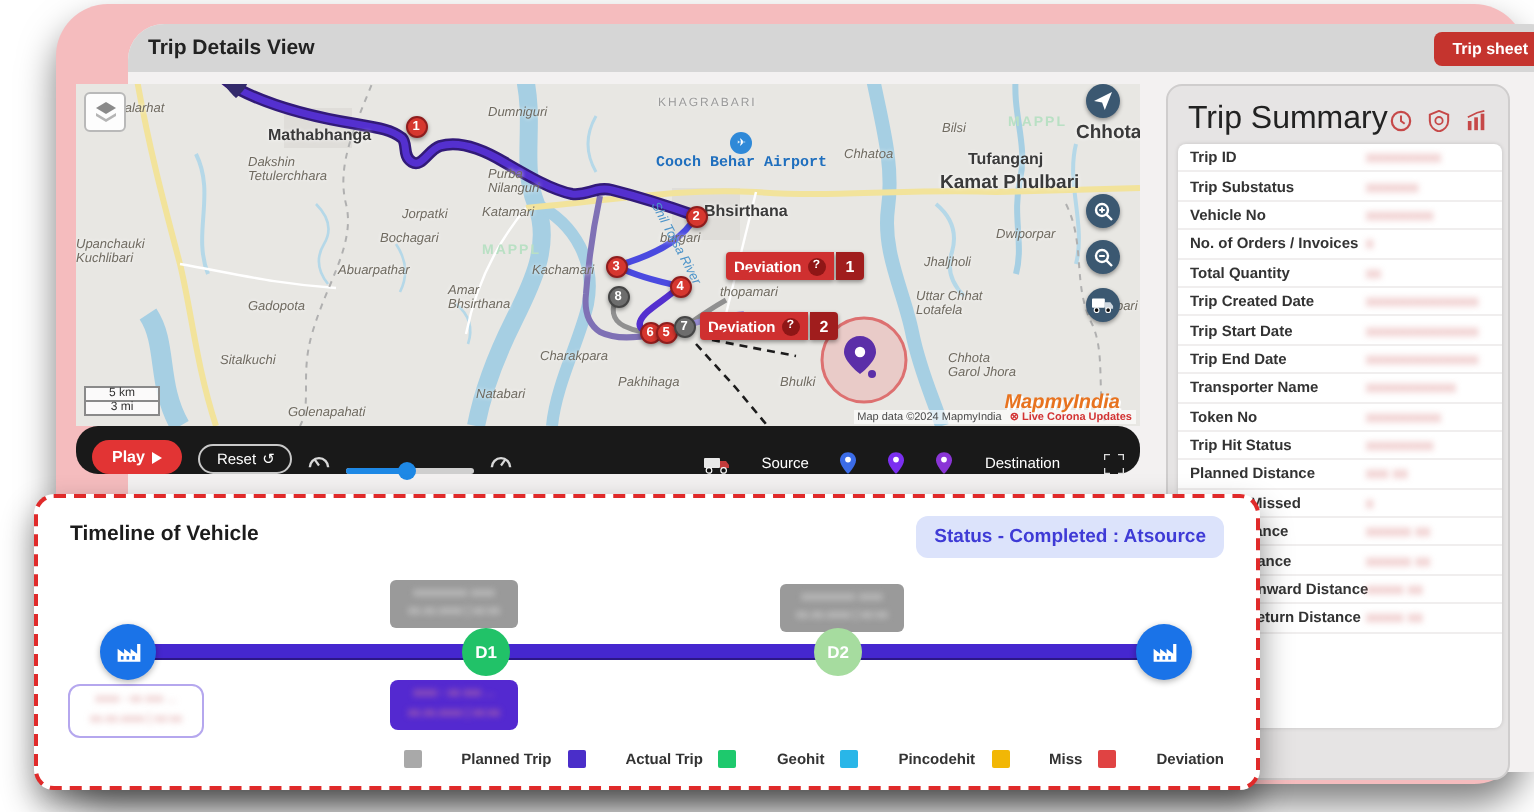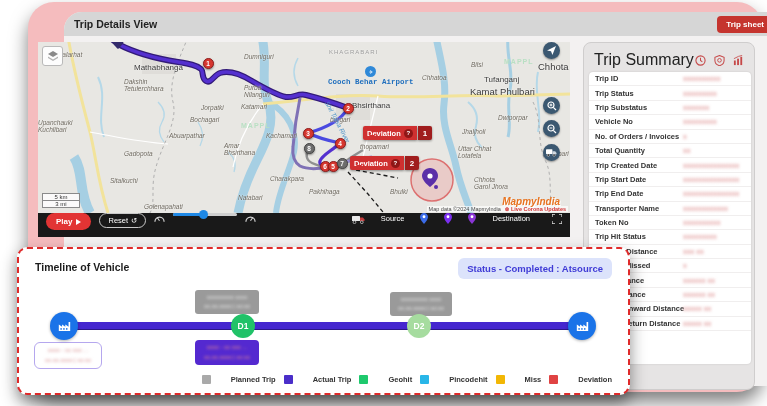--- a/index.html
+++ b/index.html
@@ -16,21 +16,21 @@
   .titlebar .t{font-size:10.5px;font-weight:bold;color:#222;}
   .trip-sheet-btn{background:#c5342e;color:#fff;font-size:8px;font-weight:bold;
         border:none;border-radius:4px;padding:4px 9px;cursor:pointer;}
 
   
   .map{position:absolute;left:38px;top:42px;width:532px;height:171px;background:#e8e7e3;overflow:hidden;}
   .map svg.base{position:absolute;left:0;top:0;}
   .map-label{position:absolute;color:#6e6e6e;font-size:6.5px;white-space:pre-line;line-height:1.15;
         text-shadow:0 0 2px #fff;pointer-events:none;}
   .map-label.place{font-style:italic;color:#6f6a60;}
-  .map-label.town{font-weight:normal;color:#3a3a3a;font-size:8px;font-style:normal;}
+  .map-label.town{font-weight:bold;color:#3a3a3a;font-size:8px;font-style:normal;}
   .map-label.big{font-size:9.5px;}
   .map-label.area{color:#9a9a9a;font-size:6px;letter-spacing:1px;}
   .map-label.wm{color:#b9e0c4;font-weight:bold;font-size:7px;letter-spacing:1px;text-shadow:none;}
   .river-label{position:absolute;left:292px;top:58px;color:#4b93c9;font-size:6.5px;font-style:italic;
         transform:rotate(62deg);transform-origin:left top;white-space:nowrap;}
   .airport{position:absolute;left:290px;top:26px;display:flex;flex-direction:column;align-items:center;font-family:Liberation Mono, monospace;}
   .airport .ic{width:11px;height:11px;border-radius:50%;background:#2f89d8;color:#fff;font-size:7px;
         display:flex;align-items:center;justify-content:center;}
   .airport .nm{color:#1f6fbe;font-weight:bold;font-size:7.5px;margin-top:1px;white-space:nowrap;}
 
@@ -61,21 +61,21 @@
   .scalebox div{border:1px solid #8a8a8a;background:rgba(255,255,255,.8);padding:0 3px;min-width:30px;}
   .scalebox div+div{border-top:none;}
   .attrib{position:absolute;right:2px;bottom:1px;z-index:8;font-size:5.5px;color:#4a4a4a;
         background:rgba(255,255,255,.65);padding:0 2px;display:flex;gap:4px;align-items:center;}
   .attrib .red{color:#d23333;font-weight:bold;}
   .mmi-logo{position:absolute;right:10px;bottom:6px;z-index:8;font-size:10px;font-weight:bold;
         color:#e8731f;text-shadow:1px 1px 0 #fff;font-style:italic;}
 
   
   .playbar{position:absolute;left:38px;top:213px;width:532px;height:24px;background:#191919;
-        display:flex;align-items:flex-start;gap:8px;padding:0 8px;box-sizing:border-box;z-index:3;}
+        display:flex;align-items:flex-end;gap:8px;padding:0 8px;box-sizing:border-box;z-index:3;border-radius:11px;}
   .play-btn{background:#e23434;border:none;color:#fff;font-size:8px;font-weight:bold;border-radius:11px;
         height:17px;padding:0 10px;display:flex;align-items:center;gap:4px;cursor:pointer;}
   .play-tri{width:0;height:0;border-left:5px solid #fff;border-top:3.5px solid transparent;
         border-bottom:3.5px solid transparent;}
   .reset-btn{background:transparent;border:1px solid #c9c9c9;color:#fff;font-size:7.5px;border-radius:9px;
         height:15px;padding:0 8px;display:flex;align-items:center;gap:3px;cursor:pointer;}
   .gauge{color:#d8d8d8;font-size:9px;}
   .slider{position:relative;width:64px;height:3px;background:#cfcfcf;border-radius:2px;cursor:pointer;}
   .slider .fill{position:absolute;left:0;top:0;height:3px;width:30px;background:#1e88e5;border-radius:2px;}
   .slider .knob{position:absolute;left:26px;top:-3px;width:9px;height:9px;border-radius:50%;background:#1e88e5;}
@@ -397,24 +397,20 @@
         </span>
       </span>
     </div>
     <div class="rows-card">
       <div id="summary-rows">
           <div class="srow">
             <span class="lbl">Trip ID</span>
             <span class="val redacted">xxxxxxxxxx</span>
           </div>
           <div class="srow">
-            <span class="lbl">Trip Status</span>
-            <span class="val redacted">xxxxxxxxx</span>
-          </div>
-          <div class="srow">
             <span class="lbl">Trip Substatus</span>
             <span class="val redacted">xxxxxxx</span>
           </div>
           <div class="srow">
             <span class="lbl">Vehicle No</span>
             <span class="val redacted">xxxxxxxxx</span>
           </div>
           <div class="srow">
             <span class="lbl">No. of Orders / Invoices</span>
             <span class="val redacted">x</span>

